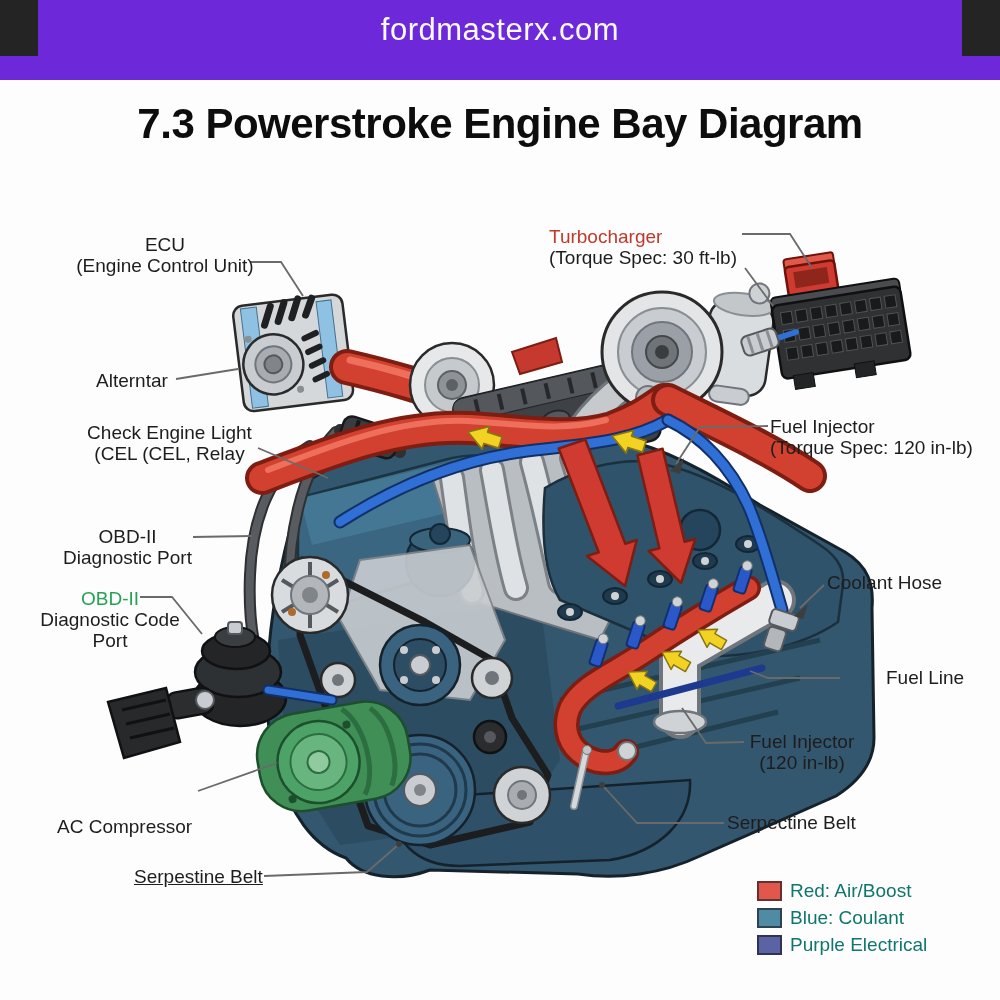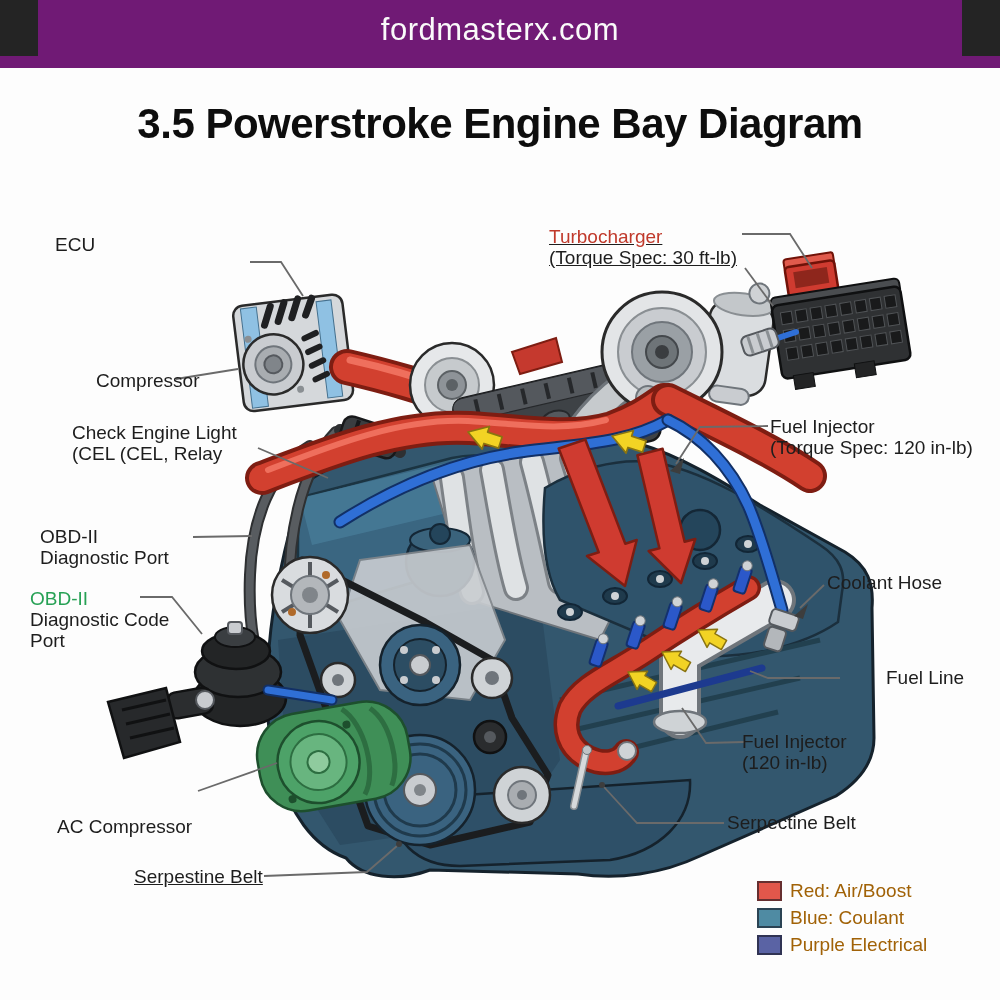--- a/index.html
+++ b/index.html
@@ -1,54 +1,54 @@
 <!DOCTYPE html>
 <html><head>
 <meta charset="utf-8">
 <style>
   html,body{margin:0;padding:0;background:#e8e8e8;}
   #stage{position:relative;width:1000px;height:1000px;background:#fdfdfd;overflow:hidden;
          font-family:"Liberation Sans",sans-serif;}
   
-  #header{position:absolute;left:0;top:0;width:1000px;height:68px;background:#701a75;}
+  #header{position:absolute;left:0;top:0;width:1000px;height:80px;background:#6d28d9;}
   #header .corner{position:absolute;top:0;width:38px;height:56px;background:#242424;}
   #header .corner.left{left:0;}
   #header .corner.right{right:0;}
   #site-name{position:absolute;width:100%;top:12px;text-align:center;color:#fafafa;
              font-size:31px;letter-spacing:.5px;}
   
   #page-title{position:absolute;left:0;top:100px;width:1000px;text-align:center;
               font-size:42px;font-weight:bold;color:#0d0d0d;letter-spacing:-.5px;}
   
   #diagram{position:absolute;left:0;top:0;width:1000px;height:1000px;}
   svg{position:absolute;left:0;top:0;}
   
   .callout{position:absolute;color:#1d1d1d;font-size:19px;line-height:21px;}
   .callout span{display:block;}
-  .center{}
+  .center{text-align:center;}
   .red-text{color:#c0392b;}
   .green-text{color:#27a155;}
   
   #legend{position:absolute;left:757px;top:880px;}
   .legend-row{display:flex;align-items:center;margin-bottom:5px;}
   .legend-swatch{width:21px;height:16px;border:2px solid rgba(20,20,30,.6);margin-right:8px;}
-  .legend-label{font-size:19px;color:#a16207;}
+  .legend-label{font-size:19px;color:#0f766e;}
 </style>
 </head>
 <body>
 
 <div id="stage">
 
   <div id="header">
     <div class="corner left"></div>
     <div class="corner right"></div>
     <div id="site-name">fordmasterx.com</div>
   </div>
 
-  <div id="page-title">3.5 Powerstroke Engine Bay Diagram</div>
+  <div id="page-title">7.3 Powerstroke Engine Bay Diagram</div>
 
   <div id="diagram">
 
     <svg width="1000" height="1000" viewBox="0 0 1000 1000">
       <defs>
         <path id="yar" d="M0,0 L22,-14 L22,-7 L40,-7 L40,7 L22,7 L22,14 Z"></path>
       </defs>
 
       <g transform="rotate(-7 292 352)">
         <rect x="238" y="300" width="110" height="106" rx="10" fill="#d5d8db" stroke="#2a2a2a" stroke-width="2.5"></rect>
@@ -402,24 +402,25 @@
       <g fill="#3d3d3d">
         <circle cx="399" cy="844" r="3"></circle>
         <circle cx="602" cy="785" r="3"></circle>
         <path d="M670,471 L684,458 L680,474 Z"></path>
         <path d="M794,616 L808,604 L803,619 Z"></path>
       </g>
     </svg>
 
     <div class="callout center" style="left:55px;top:234px;width:220px;">
       <span>ECU</span>
+      <span>(Engine Control Unit)</span>
     </div>
 
     <div class="callout" style="left:96px;top:370px;">
-      <span>Compressor</span>
+      <span>Alterntar</span>
     </div>
 
     <div class="callout center" style="left:72px;top:422px;width:195px;">
       <span>Check Engine Light</span>
       <span>(CEL (CEL, Relay</span>
     </div>
 
     <div class="callout center" style="left:40px;top:526px;width:175px;">
       <span>OBD-II</span>
       <span>Diagnostic Port</span>
@@ -432,21 +433,21 @@
     </div>
 
     <div class="callout" style="left:57px;top:782px;margin-top:34px;">
       <span>AC Compressor</span>
     </div>
 
     <div class="callout" style="left:134px;top:866px;text-decoration:underline;">
       <span>Serpestine Belt</span>
     </div>
 
-    <div class="callout" style="left:549px;top:226px;text-decoration:underline;">
+    <div class="callout" style="left:549px;top:226px;">
       <span class="red-text">Turbocharger</span>
       <span>(Torque Spec: 30 ft-lb)</span>
     </div>
 
     <div class="callout" style="left:770px;top:416px;">
       <span>Fuel Injector</span>
       <span>(Torque Spec: 120 in-lb)</span>
     </div>
 
     <div class="callout" style="left:827px;top:572px;">

